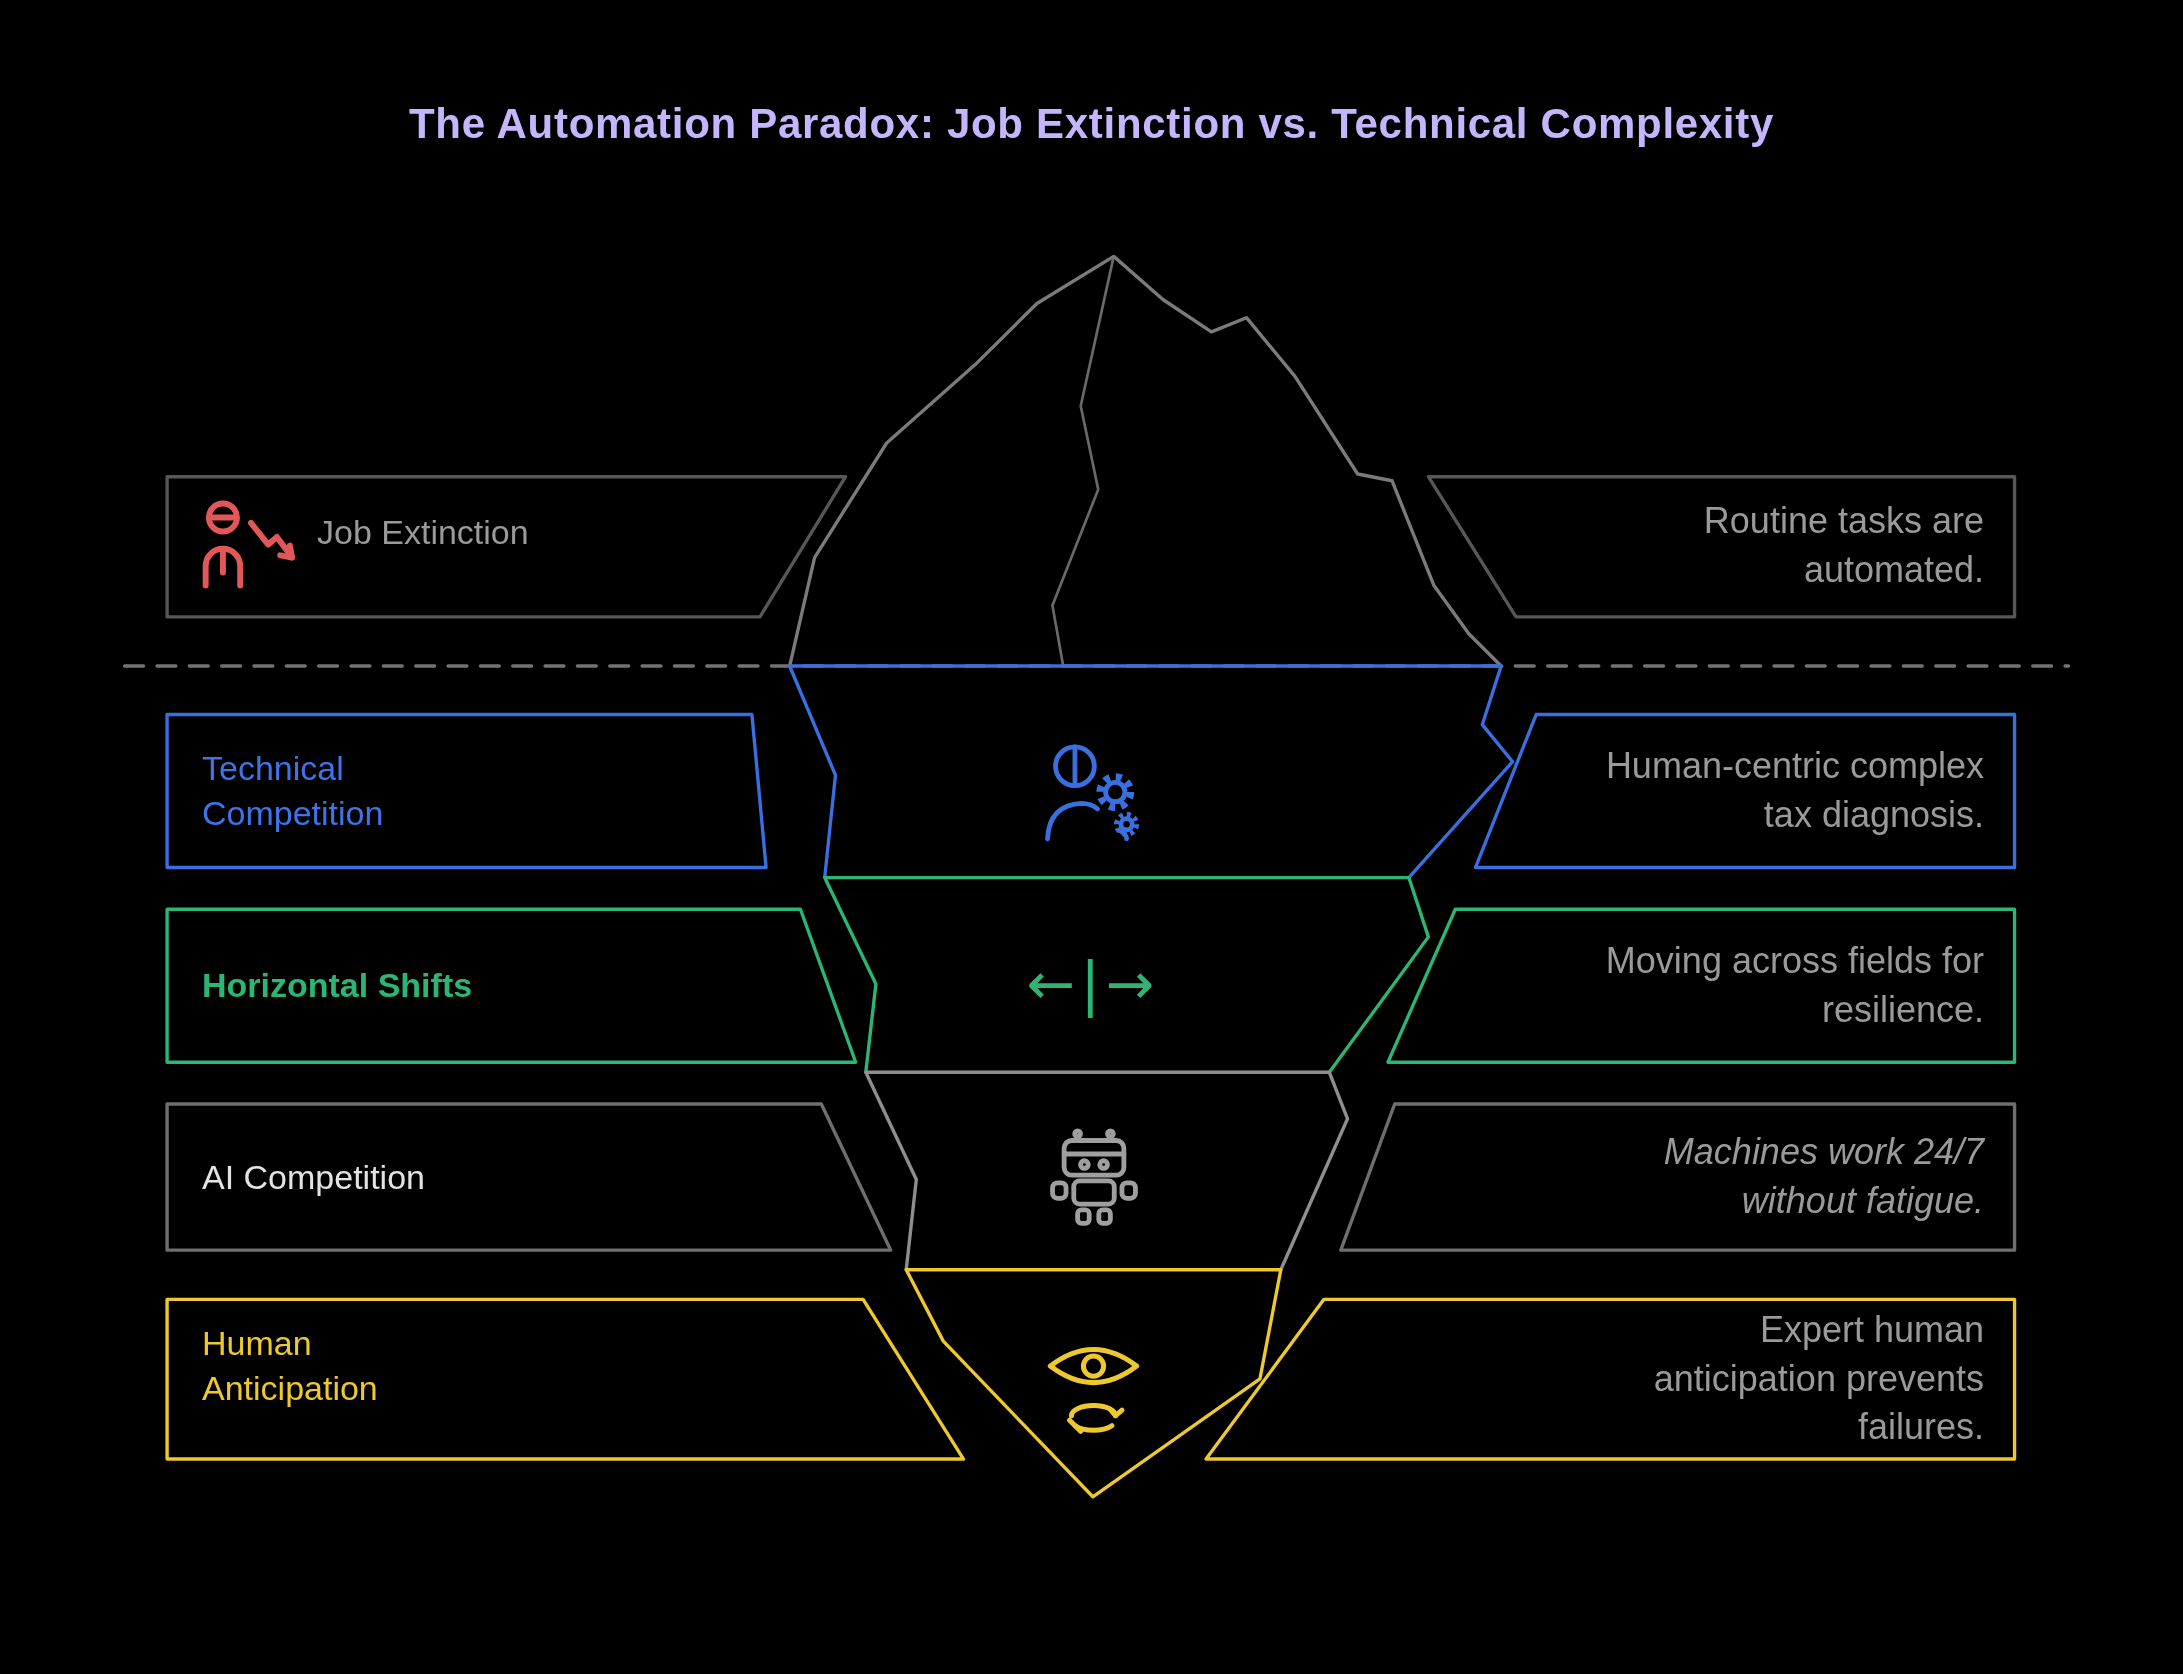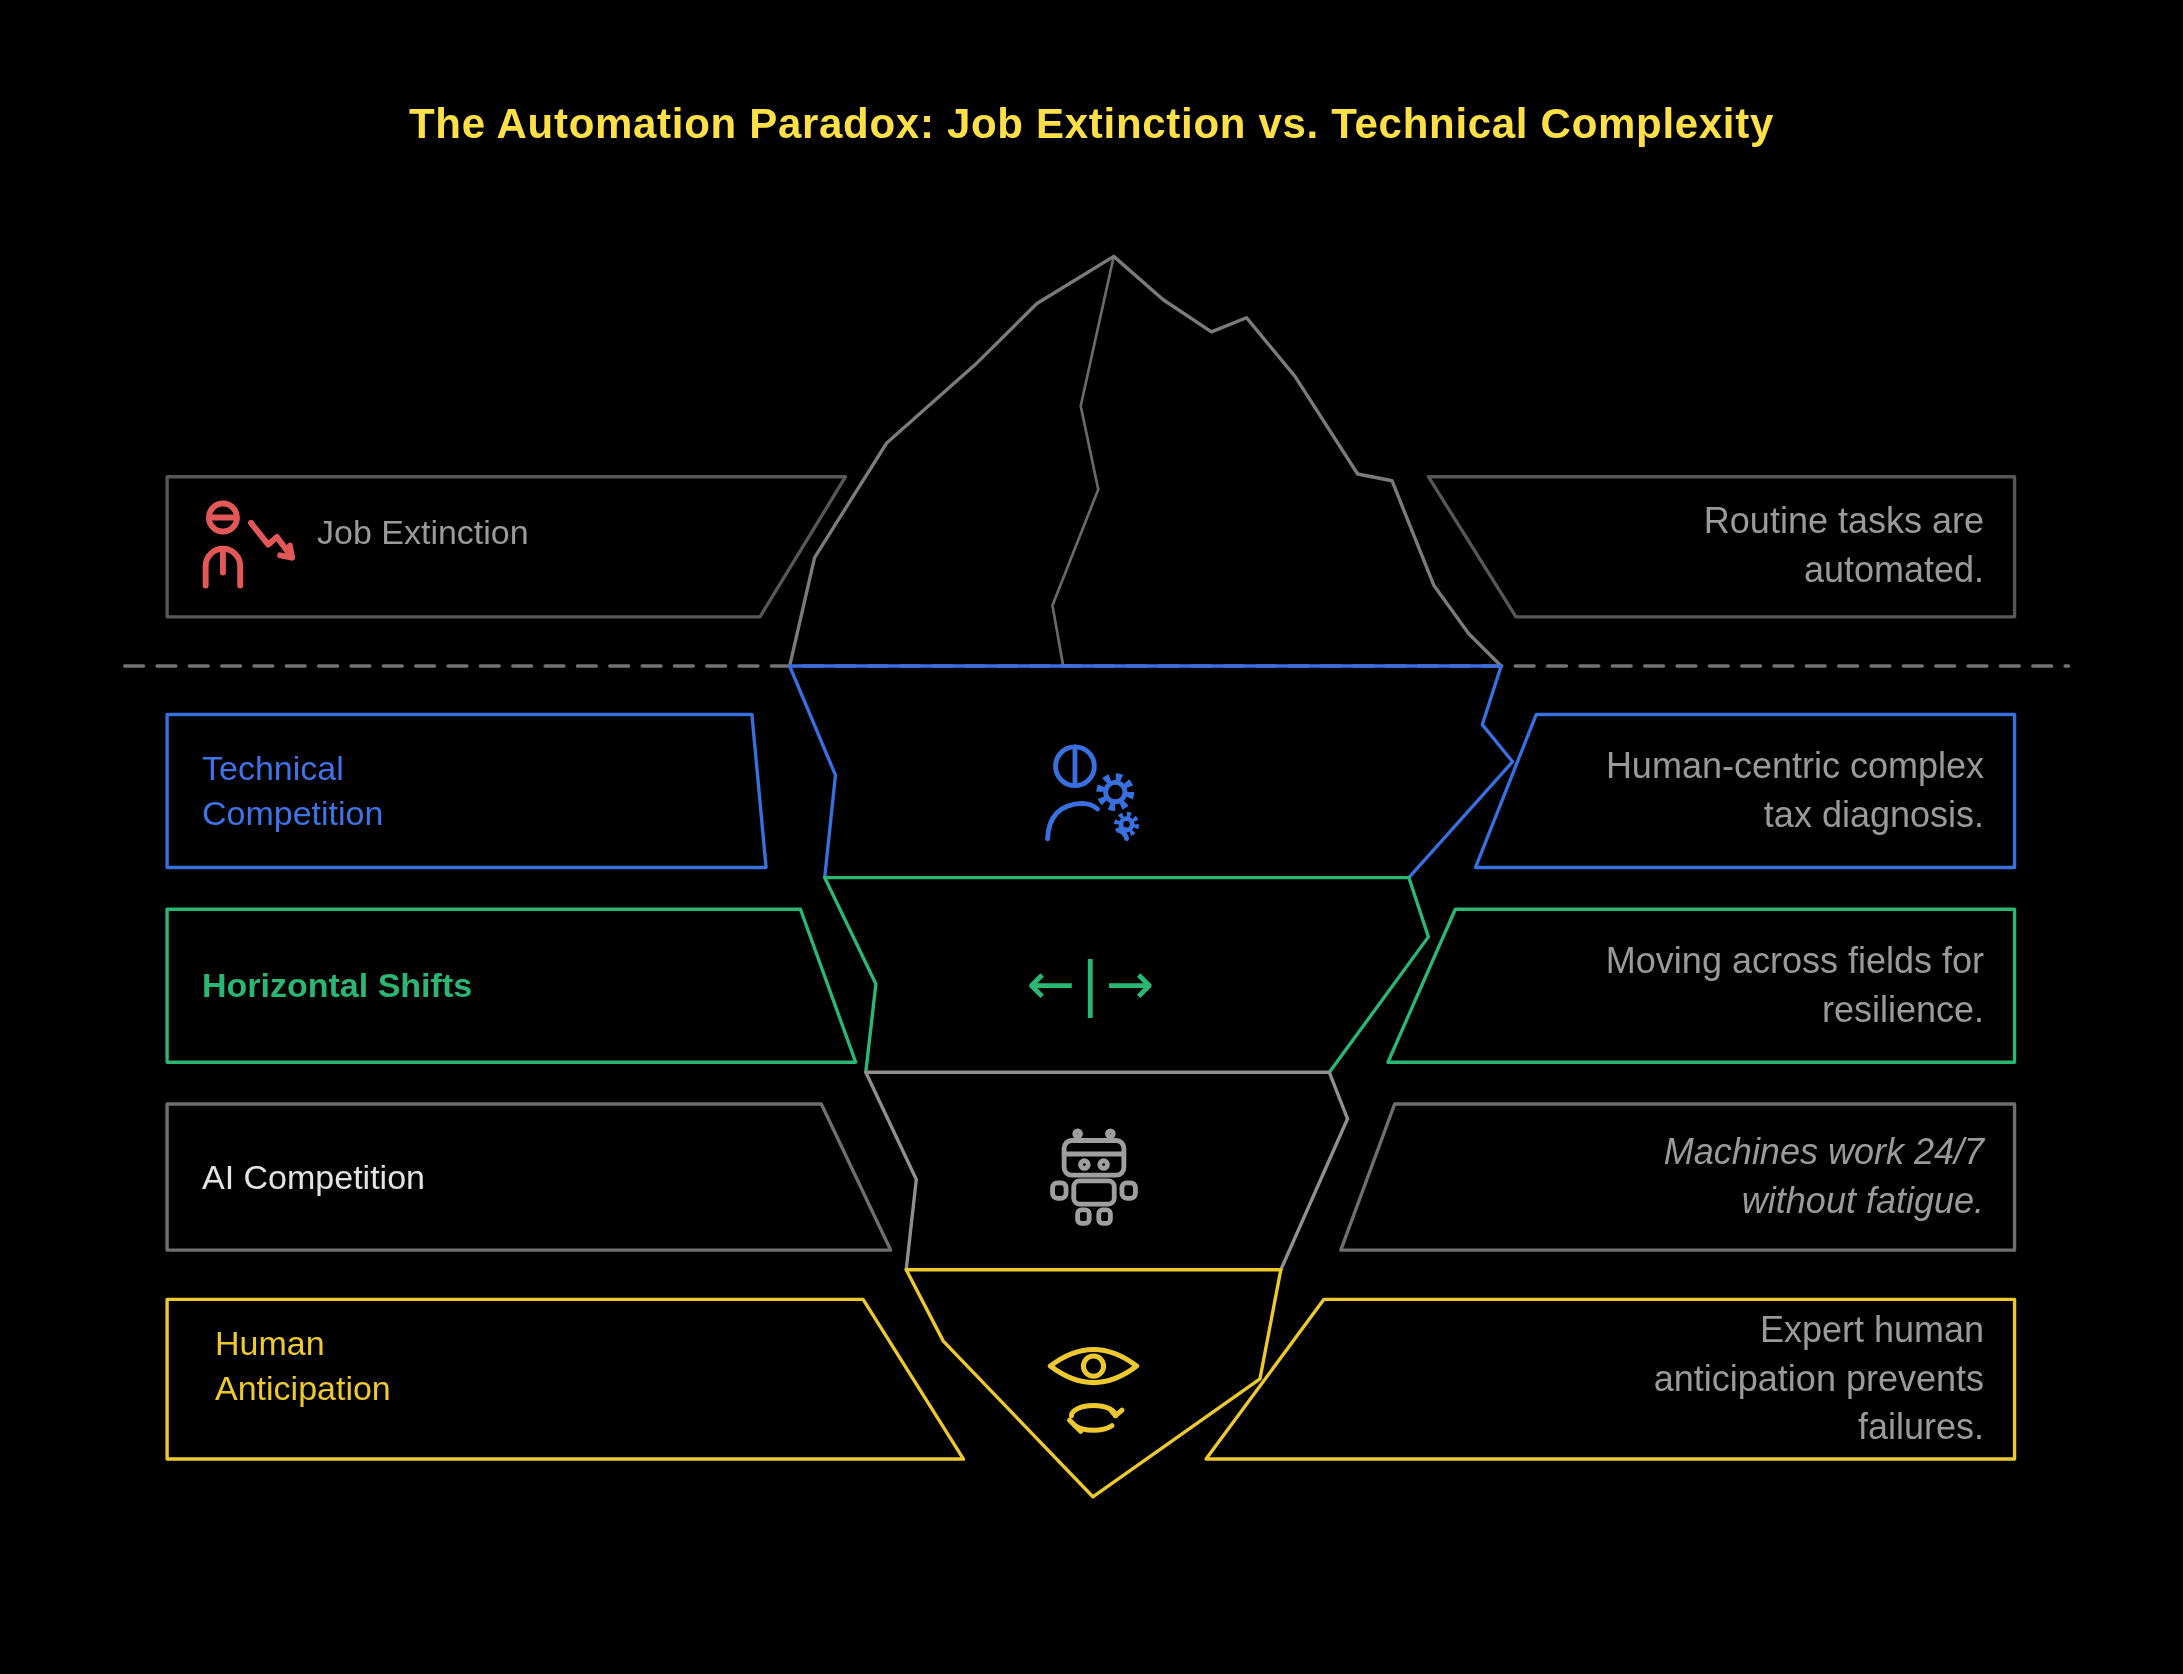--- a/index.html
+++ b/index.html
@@ -1,37 +1,37 @@
 <!DOCTYPE html>
 <html style="font-size:10.8px"><head>
 <meta charset="utf-8">
 <style>
   html,body{margin:0;padding:0;background:#000;}
   body{font-family:"Liberation Sans", sans-serif;}
   .stage{position:relative;width:2183px;height:1675px;background:#000;overflow:hidden;}
   .scene{position:absolute;left:0;top:0;}
   .title{position:absolute;top:100px;left:0;width:100%;text-align:center;
-         font-size:42px;font-weight:bold;color:#fde047;letter-spacing:0.7px;}
+         font-size:42px;font-weight:bold;color:#c4b5fd;letter-spacing:0.7px;}
   .label{position:absolute;display:flex;align-items:center;white-space:pre-line;
          font-size:34px;line-height:1.3;}
   .desc{position:absolute;display:flex;align-items:center;justify-content:flex-end;
         white-space:pre-line;text-align:right;font-size:36px;line-height:1.35;
         color:#9a9a9a;width:485px;right:199px;}
   .c-gray1{color:#9a9a9a}
   .c-blue{color:#3f74e8}
   .c-green{color:#2bb673}
   .c-light{color:#e3e3e3}
   .c-yellow{color:#edc92f}
   .glyph{position:absolute;display:flex;align-items:center;justify-content:center;
          font-family:"DejaVu Sans", sans-serif;font-size:58px;letter-spacing:5.4px;}
   #lab1{left:317px;top:452px;height:161px;width:431px;}
   #lab2{left:202px;top:714px;height:153px;width:350px;}
   #lab3{left:202px;top:909px;height:153px;width:512px;font-weight:bold;}
   #lab4{left:202px;top:1104px;height:146px;width:512px;}
-  #lab5{left:202px;top:1299px;height:133px;width:418px;margin-left:13px;}
+  #lab5{left:202px;top:1299px;height:133px;width:418px;}
   #des1{top:476px;height:140px;}
   #des2{top:714px;height:153px;}
   #des3{top:909px;height:153px;}
   #des4{top:1104px;height:146px;font-style:italic;}
   #des5{top:1299px;height:160px;}
   #ic1{position:absolute;left:197px;top:497px;}
   #ic2{position:absolute;left:1041px;top:734px;}
   #glyph3{left:957px;top:933px;width:272px;height:101px;}
   #ic4{position:absolute;left:1041px;top:1127px;}
   #ic5{position:absolute;left:1043px;top:1333px;}

